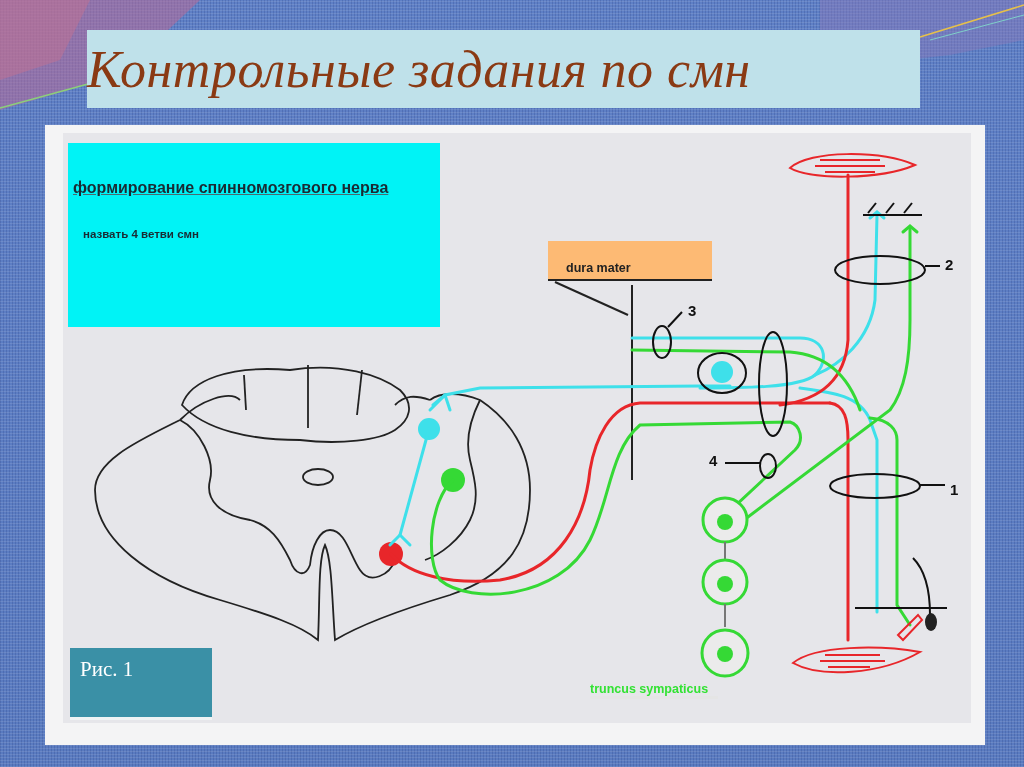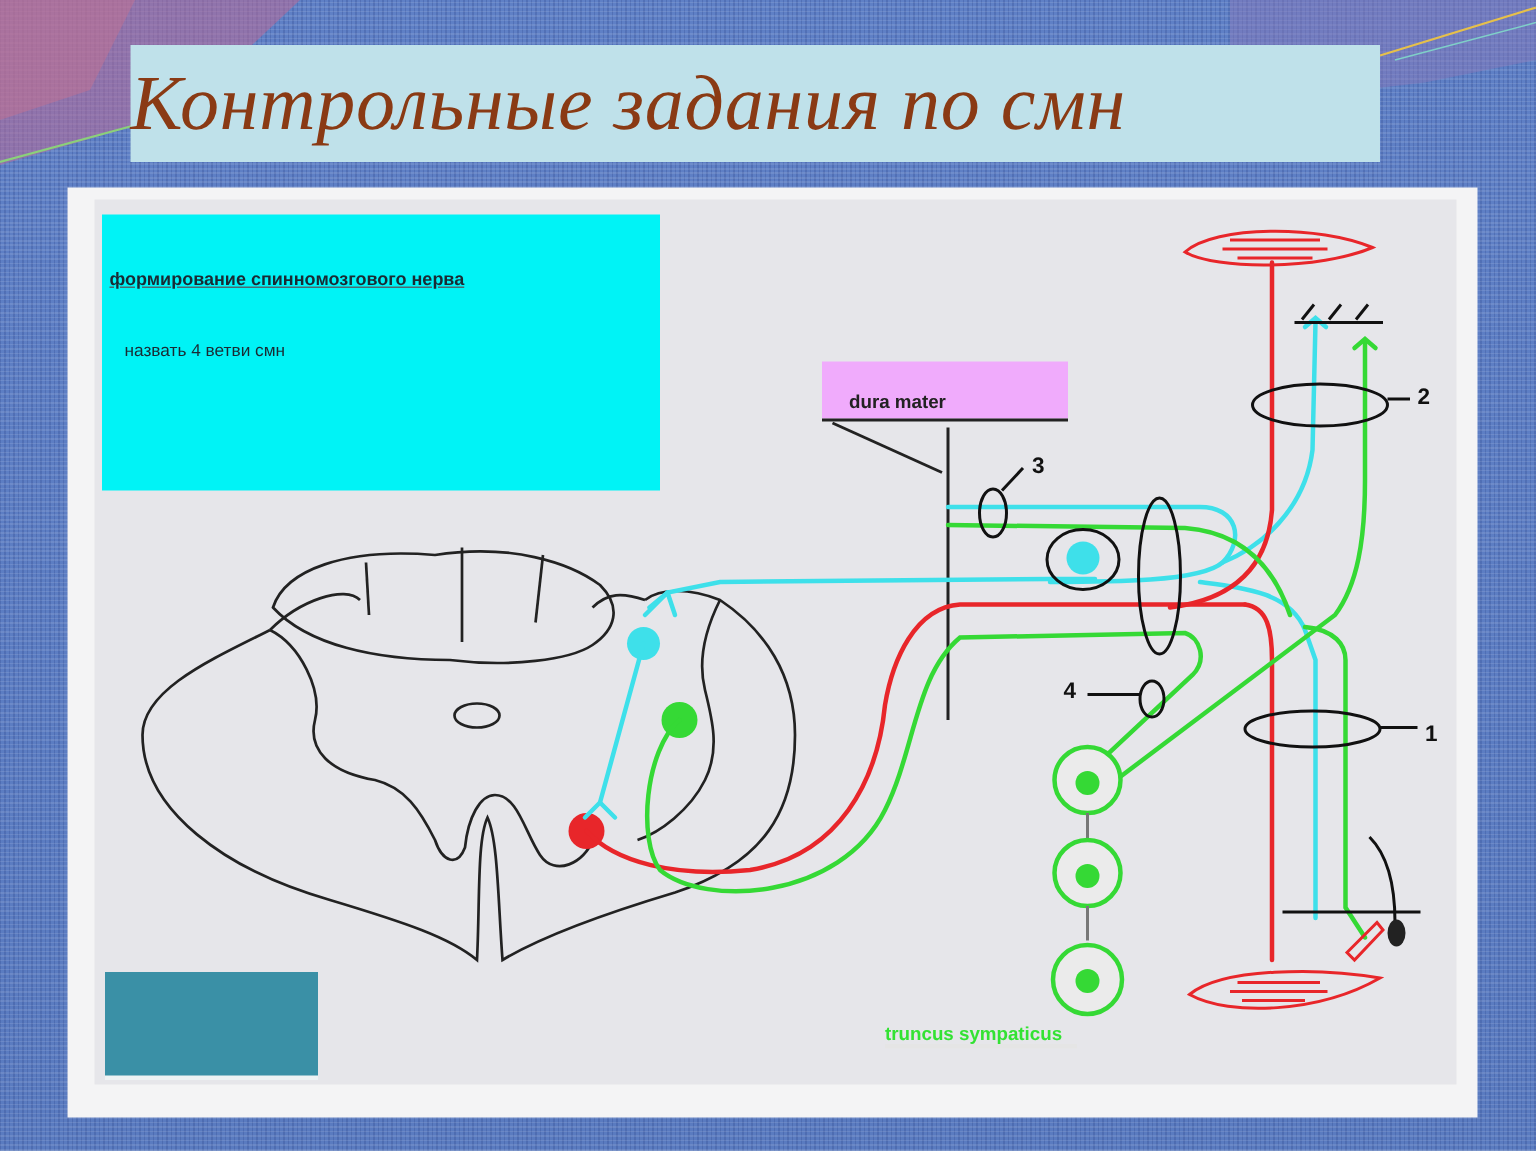--- a/index.html
+++ b/index.html
@@ -30,31 +30,31 @@
   }
   .figure {
     position:absolute; left:63px; top:133px; width:908px; height:590px;
     background:#e6e6ea;
   }
   .task-box {
     position:absolute; left:68px; top:143px; width:372px; height:184px;
     background:#00f3f6;
   }
   .task-line1 {
-    position:absolute; left:5px; top:36px; font-weight:bold; font-size:12px;
+    position:absolute; left:5px; top:36px; font-weight:bold; font-size:16px;
     color:#1a2a33; text-decoration:underline; text-decoration-color:#4a6a70;
     white-space:nowrap;
   }
   .task-line2 {
-    position:absolute; left:15px; top:85px; font-weight:normal; font-size:11.5px;
+    position:absolute; left:15px; top:85px; font-weight:bold; font-size:11.5px;
     color:#1a2a33; white-space:nowrap;
   }
   .dura-box {
     position:absolute; left:548px; top:241px; width:164px; height:38px;
-    background:#f0abfc;
+    background:#fdba74;
   }
   .dura-text {
     position:absolute; left:18px; top:20px; font-weight:bold; font-size:12.5px; color:#222;
     white-space:nowrap;
   }
   .diagram-svg { position:absolute; left:0; top:0; width:1024px; height:767px; pointer-events:none; }
   .num-label { position:absolute; font-weight:bold; font-size:15px; color:#111; }
   .fig-caption {
     position:absolute; left:70px; top:648px; width:142px; height:72px;
     background:#3a90a6; color:#fff; border-bottom:3px solid #eef3f4;
@@ -203,13 +203,14 @@
 </svg>
 
 <span class="num-label" style="left:688px; top:302px;">3</span>
 <span class="num-label" style="left:709px; top:452px;">4</span>
 <span class="num-label" style="left:945px; top:256px;">2</span>
 <span class="num-label" style="left:950px; top:481px;">1</span>
 
 <div class="truncus">truncus sympaticus</div>
 
 <div class="fig-caption">
+  <div>Рис. 1</div>
 </div>
 
 </body></html>

